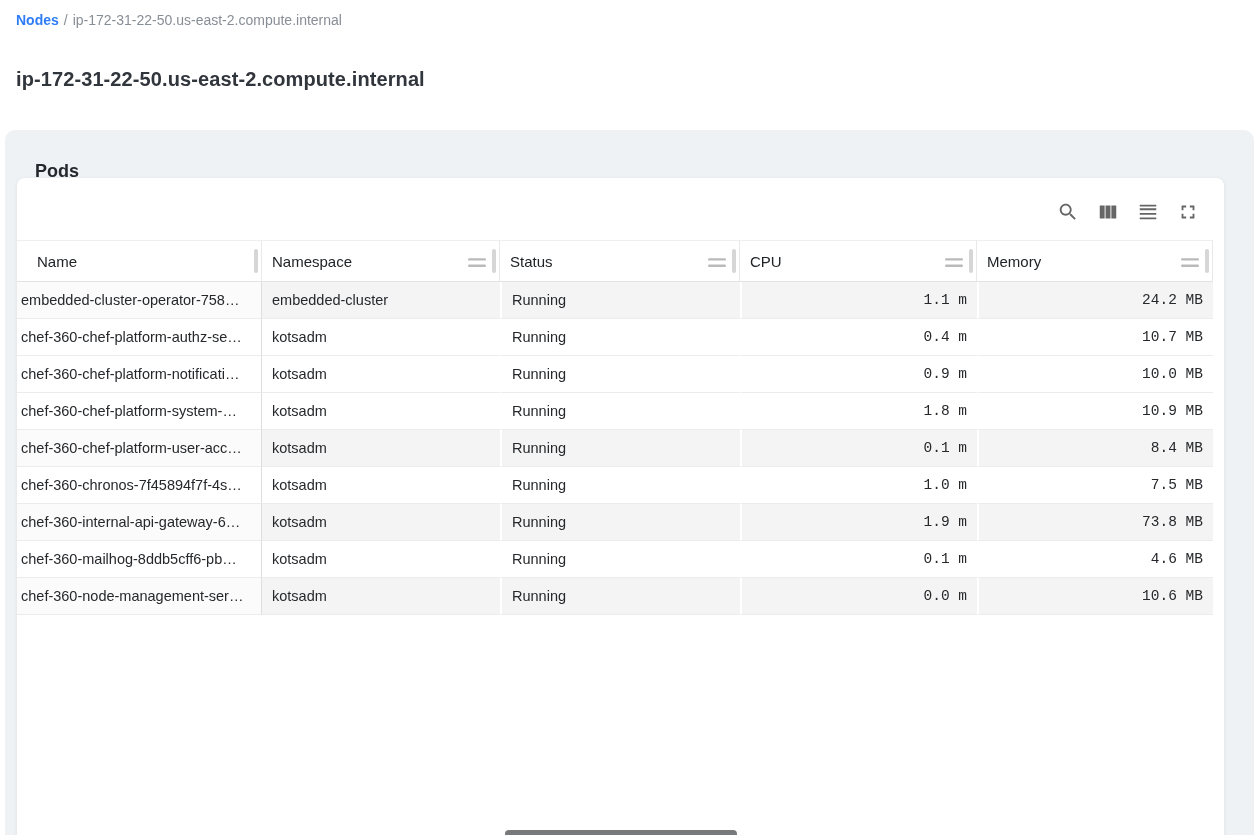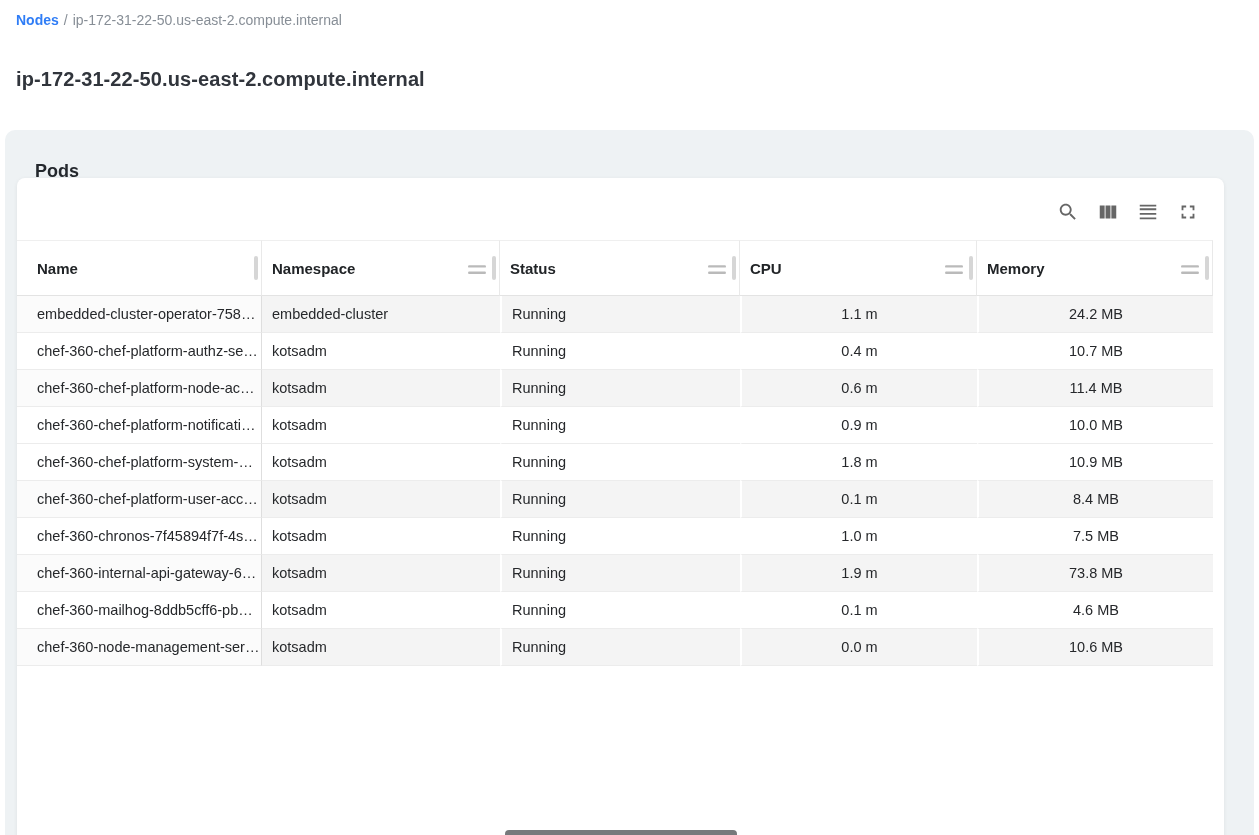--- a/index.html
+++ b/index.html
@@ -63,23 +63,23 @@
 
   
   table.pods-table {
     position: absolute; left: 0; top: 62px;
     width: 1196px;
     border-collapse: separate; border-spacing: 0;
     table-layout: fixed;
     font-size: 14.5px;
   }
   thead th {
-    height: 56px;
+    height: 42px;
     background: #ffffff;
-    font-weight: 700; font-size: 15px; color: #212427;
+    font-weight: 400; font-size: 15px; color: #212427;
     text-align: left; padding: 0 10px;
     position: relative;
     border-top: 1px solid #efefef;
     border-bottom: 1px solid #e3e3e3;
     border-right: 1px solid #e9e9e9;
     white-space: nowrap; overflow: hidden;
     cursor: pointer;
   }
   thead th.first-col { padding-left: 20px; }
   .drag-icon {
@@ -92,25 +92,25 @@
     cursor: col-resize;
   }
   tbody td {
     height: 37px; padding: 0 10px;
     border-bottom: 1px solid #ececec;
     white-space: nowrap; overflow: hidden;
     background: #ffffff;
     color: #26282b;
   }
   tbody td.name-cell {
-    padding-left: 20px;
+    padding-left: 4px;
     border-right: 1px solid #dedede;
   }
   tbody td.gap-left { border-left: 2px solid #ffffff; }
-  tbody td.num { text-align: center; }
+  tbody td.num { text-align: right; font-family: Liberation Mono, monospace; }
   tbody tr.striped td { background: #F4F4F4; }
   tbody tr.striped td.name-cell { background: #FBFBFB; }
 
   
   .hscroll-thumb {
     position: absolute; left: 505px; top: 830px;
     width: 232px; height: 8px;
     background: rgba(35,38,42,0.62); border-radius: 4px;
     cursor: grab;
   }
@@ -199,27 +199,20 @@
               <td class="gap-left num">1.1 m</td>
               <td class="gap-left num">24.2 MB</td>
             </tr>
             <tr>
               <td class="name-cell">chef-360-chef-platform-authz-se…</td>
               <td>kotsadm</td>
               <td class="gap-left">Running</td>
               <td class="gap-left num">0.4 m</td>
               <td class="gap-left num">10.7 MB</td>
             </tr>
-            <tr class="striped">
-              <td class="name-cell">chef-360-chef-platform-node-ac…</td>
-              <td>kotsadm</td>
-              <td class="gap-left">Running</td>
-              <td class="gap-left num">0.6 m</td>
-              <td class="gap-left num">11.4 MB</td>
-            </tr>
             <tr>
               <td class="name-cell">chef-360-chef-platform-notificati…</td>
               <td>kotsadm</td>
               <td class="gap-left">Running</td>
               <td class="gap-left num">0.9 m</td>
               <td class="gap-left num">10.0 MB</td>
             </tr>
             <tr>
               <td class="name-cell">chef-360-chef-platform-system-…</td>
               <td>kotsadm</td>

